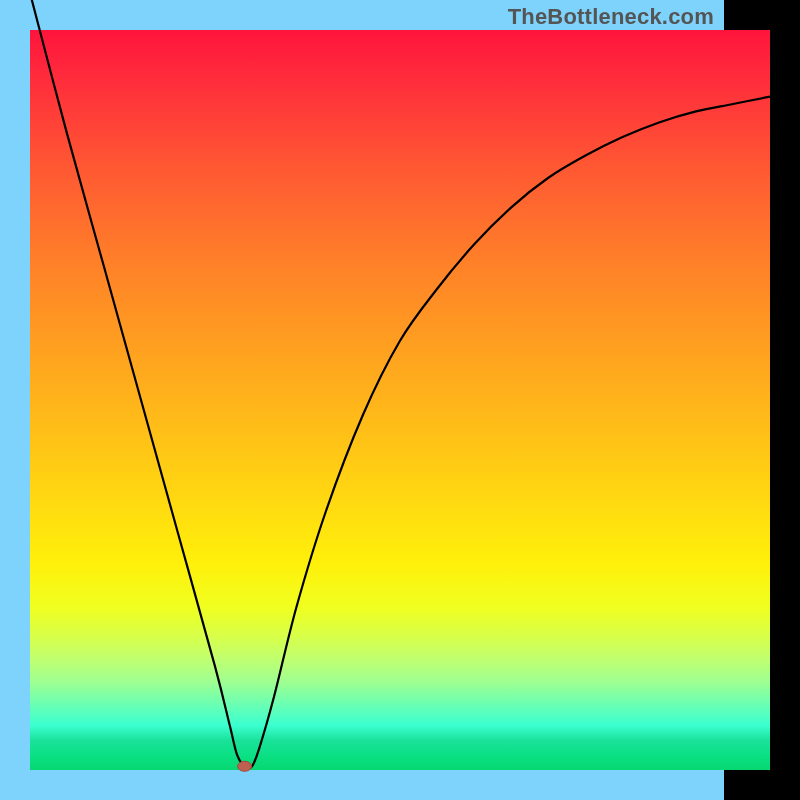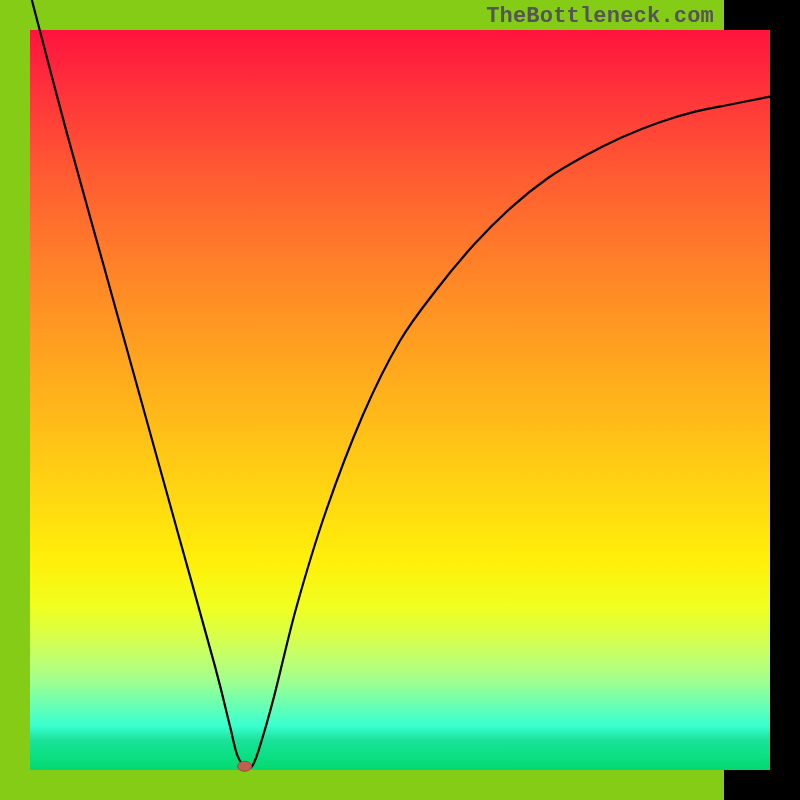--- a/index.html
+++ b/index.html
@@ -8,22 +8,21 @@
     width: 800px;
     height: 800px;
     background: #000;
     font-family: Arial, Helvetica, sans-serif;
     overflow: hidden;
   }
   .frame {
     position: relative;
     width: 724px;
     height: 800px;
-    background: #84cc16;
-    font-family: Liberation Mono, monospace;
+    background: #7dd3fc;
   }
   .watermark {
     position: absolute;
     top: 4px;
     right: 10px;
     color: #555;
     font-size: 22px;
     font-weight: 600;
     letter-spacing: 0.2px;
     z-index: 10;

